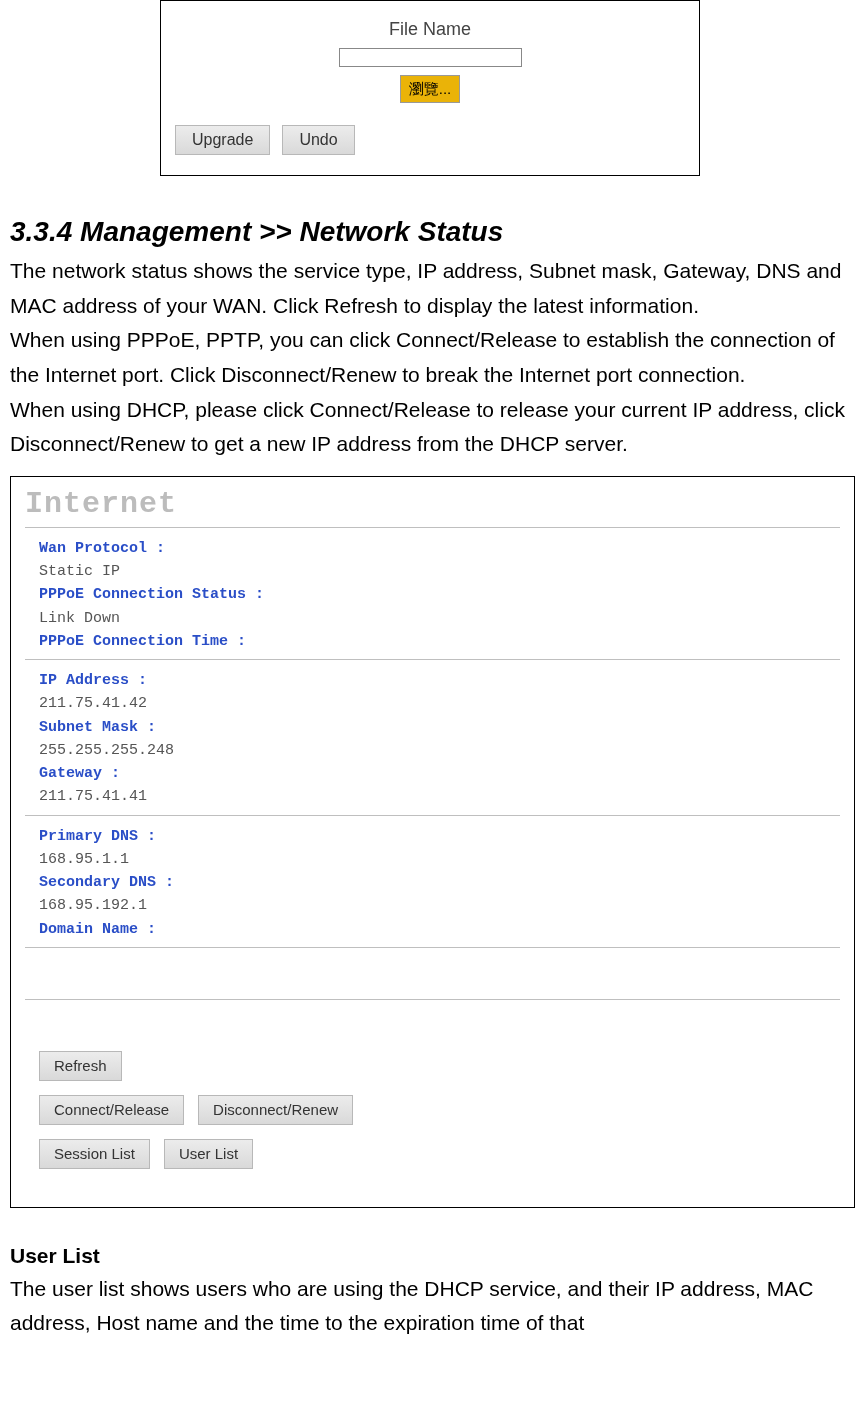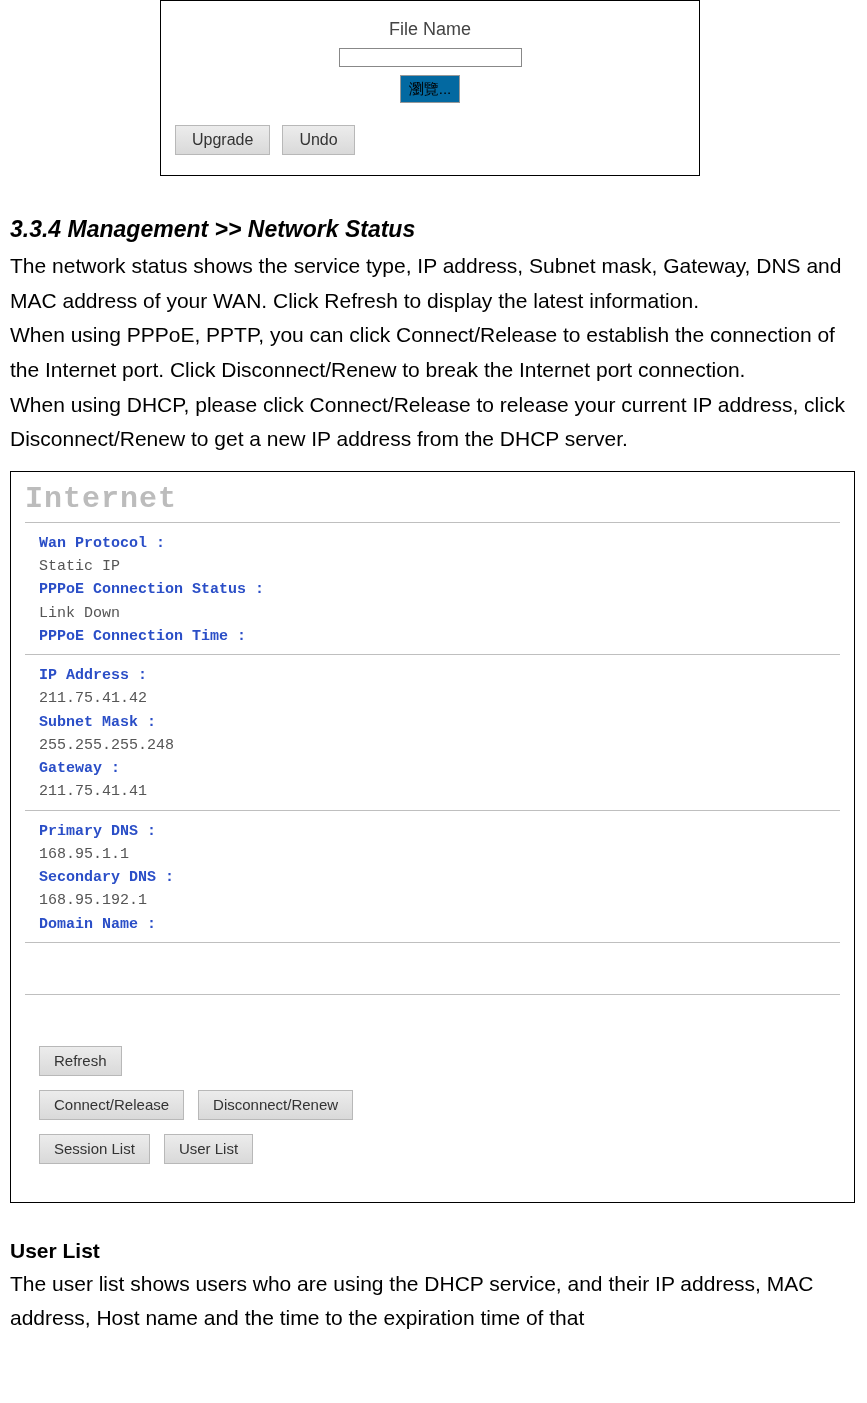--- a/index.html
+++ b/index.html
@@ -37,21 +37,21 @@
     flex: 1;
     height: 26px;
     border: 1px solid #888;
     background: #fff;
     box-sizing: border-box;
   }
   .browsebtn {
     height: 28px;
     padding: 0 8px;
     font-size: 15px;
-    background: #0369a1;
+    background: #eab308;
     border: 1px solid #999;
     font-family: sans-serif;
     cursor: pointer;
   }
   .btnrow1 {
     margin-top: 22px;
     display: flex;
     gap: 12px;
   }
   .btn-gray {
@@ -60,21 +60,21 @@
     font-size: 16px;
     color: #333;
     background: linear-gradient(#ececec,#d9d9d9);
     border: 1px solid #b8b8b8;
     font-family: Verdana, Arial, sans-serif;
     cursor: pointer;
   }
 
   
   .section-heading {
-    font-size: 23px;
+    font-size: 28px;
     font-weight: bold;
     font-style: italic;
     margin: 40px 0 6px 0;
   }
   .bodytext {
     font-size: 21px;
     line-height: 1.65;
     margin: 0;
   }
   .sub-heading {

